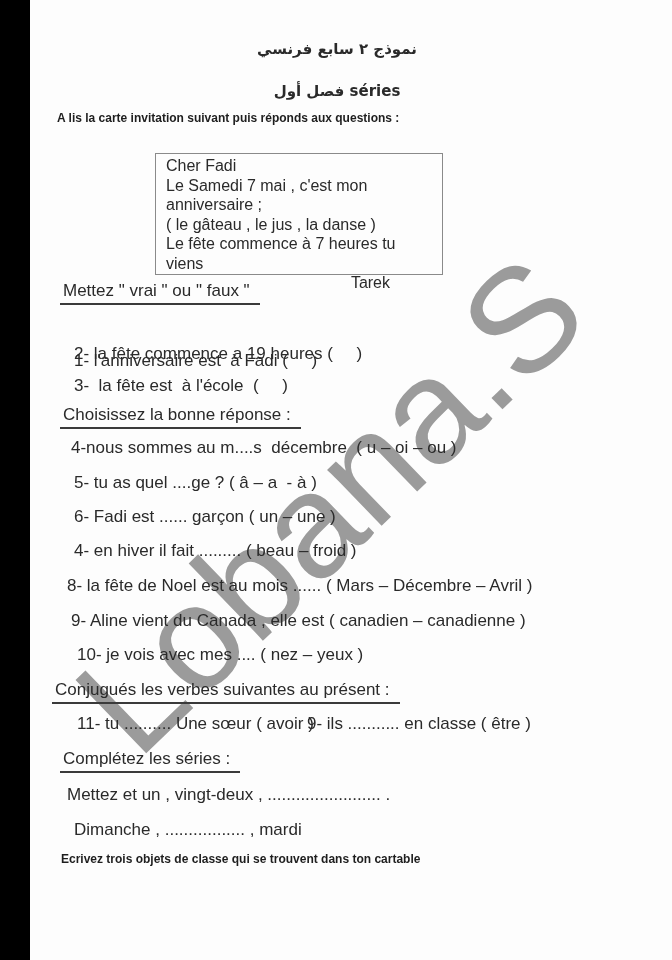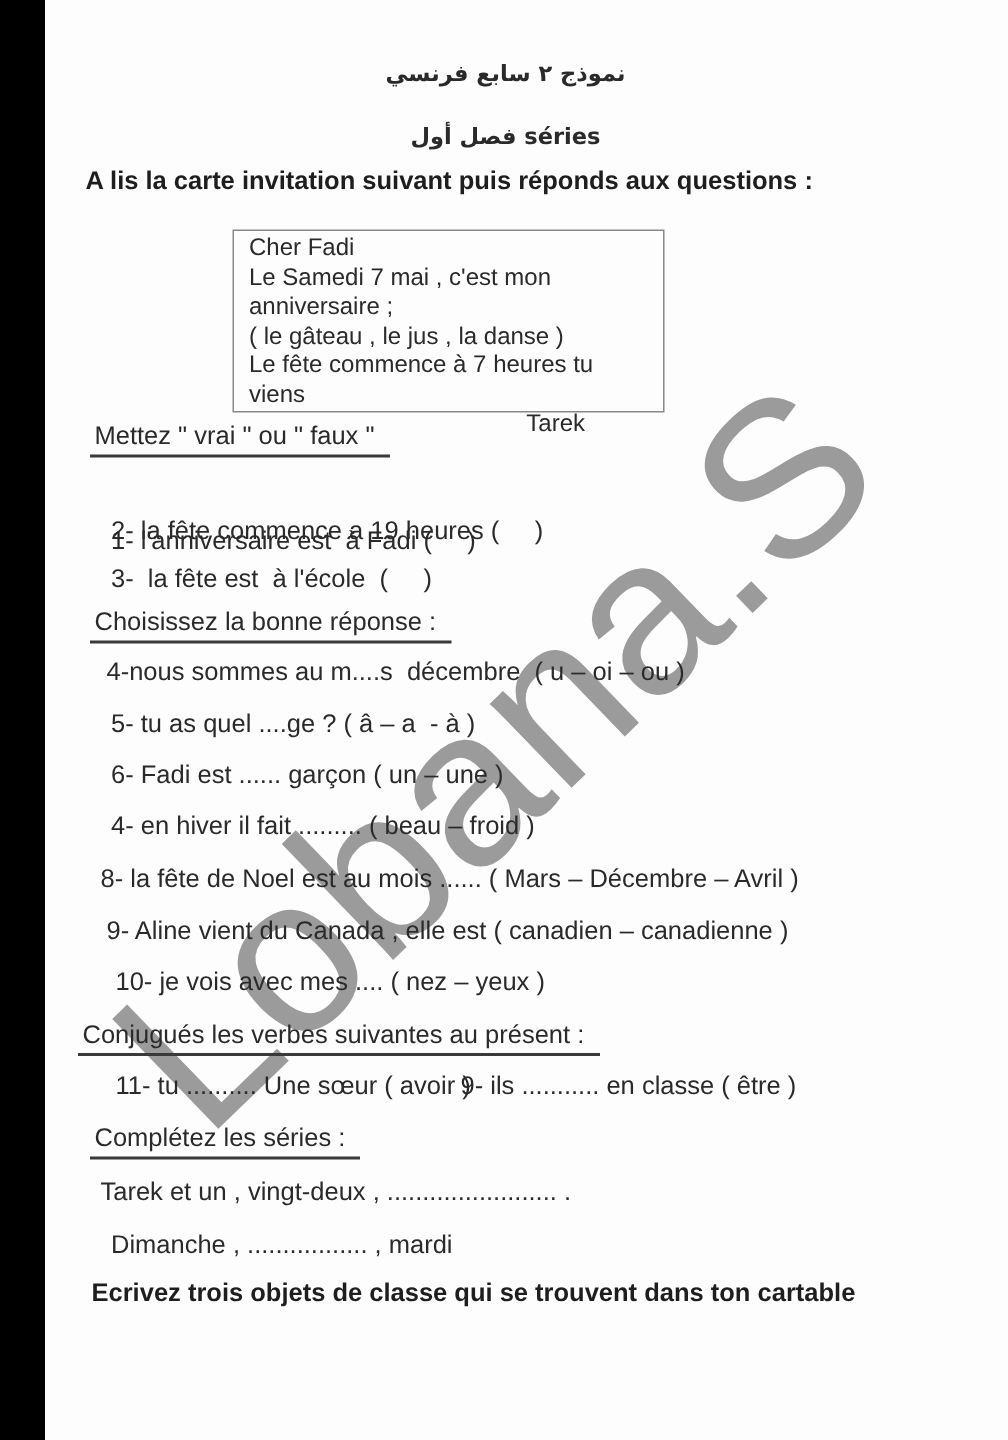--- a/index.html
+++ b/index.html
@@ -17,21 +17,21 @@
     white-space:nowrap; z-index:1; pointer-events:none;
     font-family:"Liberation Sans", sans-serif;
   }
   .content { position:absolute; left:0; top:0; width:672px; height:960px; z-index:2; }
   .abs { position:absolute; white-space:pre-wrap; }
   .arabic {
     left:30px; width:564px; text-align:center; padding-left:50px; box-sizing:border-box;
     font-family:"DejaVu Sans", sans-serif; font-weight:bold; font-size:15px;
     direction:rtl; color:#2a2a2a;
   }
-  .bold-line { font-weight:bold; font-size:17px; color:#1e1e1e; }
+  .bold-line { font-weight:bold; font-size:12px; color:#1e1e1e; }
   .heading {
     font-size:17px; color:#2a2a2a;
     border-bottom:2px solid #3a3a3a; padding:0 10px 2px 3px;
   }
   .q { font-size:17px; color:#2a2a2a; }
   .inv-box {
     position:absolute; left:155px; top:153px; width:288px; height:122px;
     border:1.5px solid #8a8a8a; box-sizing:border-box;
     padding:2px 10px 0 10px; background:transparent;
     font-size:16px; line-height:19.5px; color:#2a2a2a;
@@ -74,19 +74,19 @@
     <div class="abs q" style="left:74px; top:541px;">4- en hiver il fait ......... ( beau – froid )</div>
     <div class="abs q" style="left:67px; top:576px;">8- la fête de Noel est au mois ...... ( Mars – Décembre – Avril )</div>
     <div class="abs q" style="left:71px; top:611px;">9- Aline vient du Canada , elle est ( canadien – canadienne )</div>
     <div class="abs q" style="left:77px; top:645px;">10- je vois avec mes .... ( nez – yeux )</div>
 
     <div class="abs heading" style="left:52px; top:680px;">Conjugués les verbes suivantes au présent :</div>
     <div class="abs q" style="left:77px; top:714px;">11- tu .......... Une sœur ( avoir )</div>
     <div class="abs q" style="left:307px; top:714px;">9- ils ........... en classe ( être )</div>
 
     <div class="abs heading" style="left:60px; top:749px;">Complétez les séries :</div>
-    <div class="abs q" style="left:67px; top:785px;">Tarek et un , vingt-deux , ........................ .</div>
+    <div class="abs q" style="left:67px; top:785px;">Mettez et un , vingt-deux , ........................ .</div>
     <div class="abs q" style="left:74px; top:820px;">Dimanche , ................. , mardi</div>
 
     <div class="abs bold-line" style="left:61px; top:852px;">Ecrivez trois objets de classe qui se trouvent dans ton cartable</div>
 
   </div>
 </div>
 
 </body></html>

